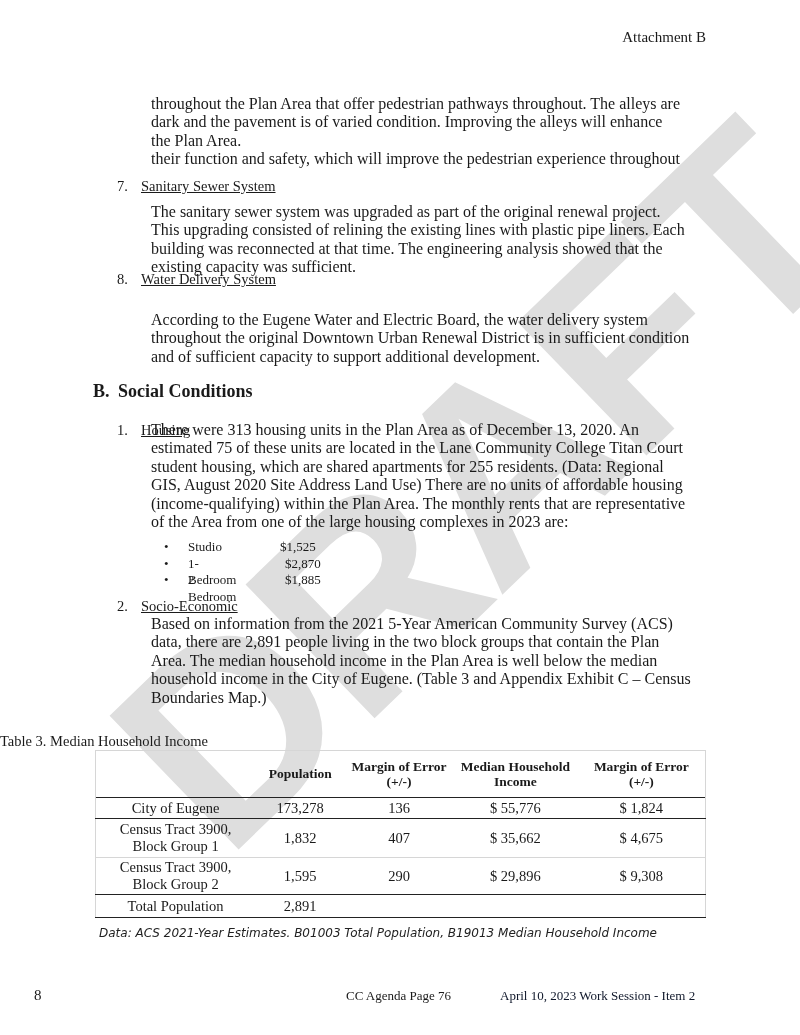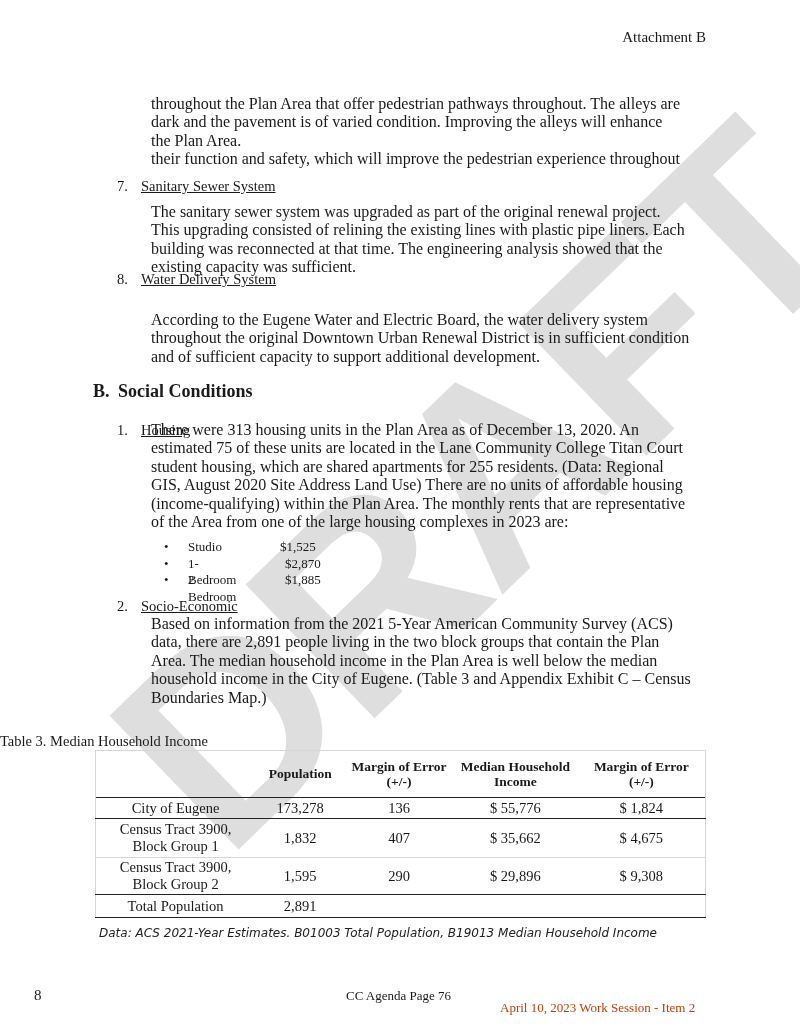--- a/index.html
+++ b/index.html
@@ -200,15 +200,15 @@
           <td></td>
           <td></td>
         </tr>
       </tbody>
     </table>
 
     <div class="table-note">Data: ACS 2021-Year Estimates. B01003 Total Population, B19013 Median Household Income</div>
 
     <div class="footer-page">8</div>
     <div class="footer-agenda">CC Agenda Page 76</div>
-    <div class="footer-session" style="color: #c2410c; margin-top: 12px;">April 10, 2023 Work Session - Item 2</div>
+    <div class="footer-session" style="color: #0f172a;">April 10, 2023 Work Session - Item 2</div>
   </div>
 </div>
 
 </body></html>

